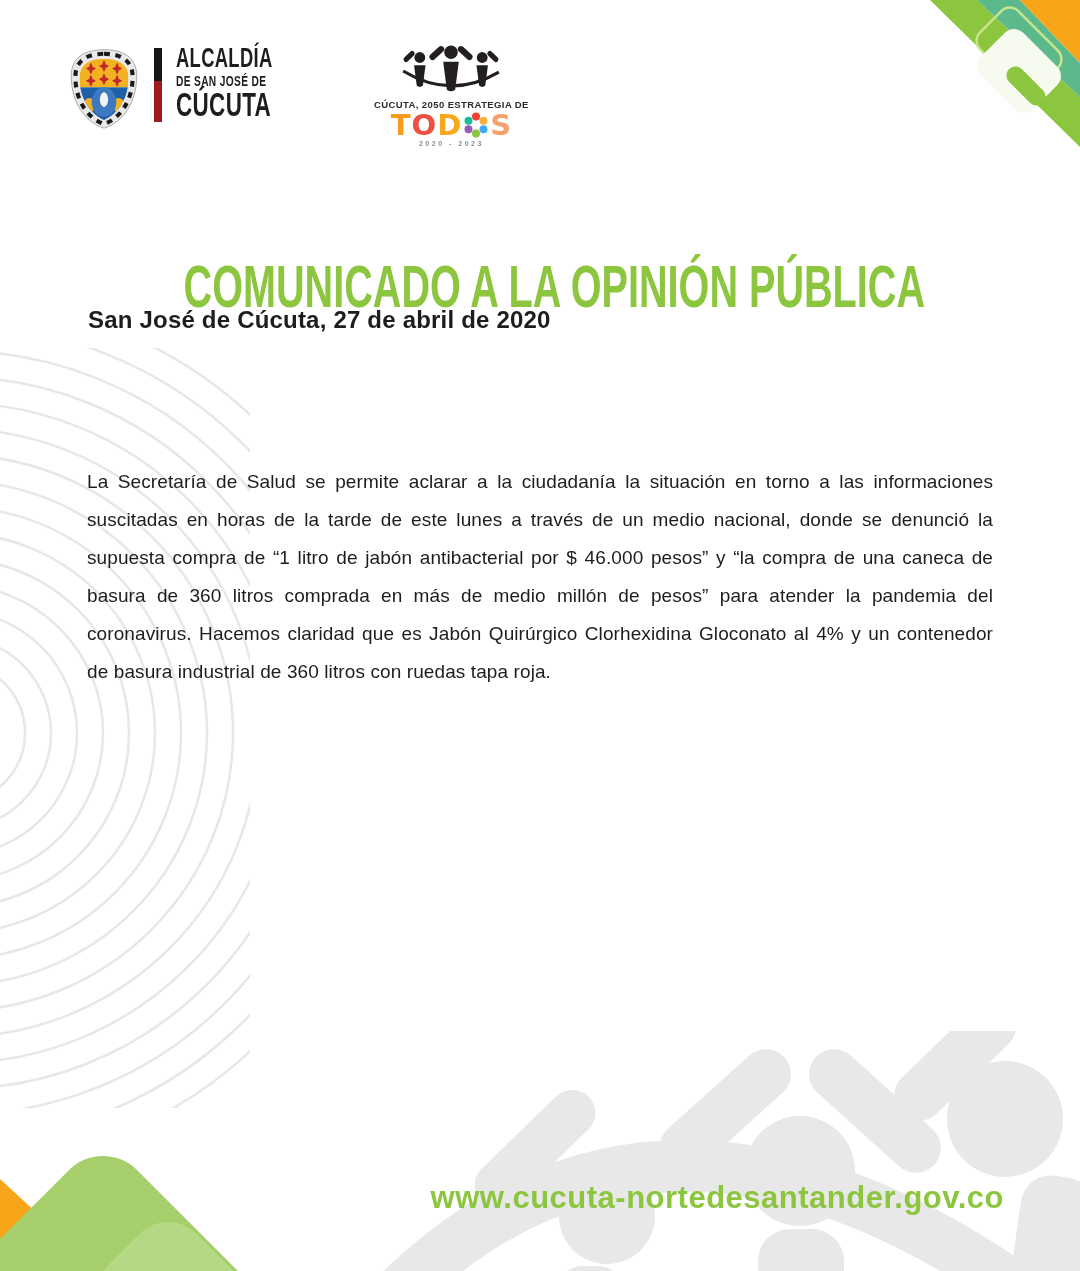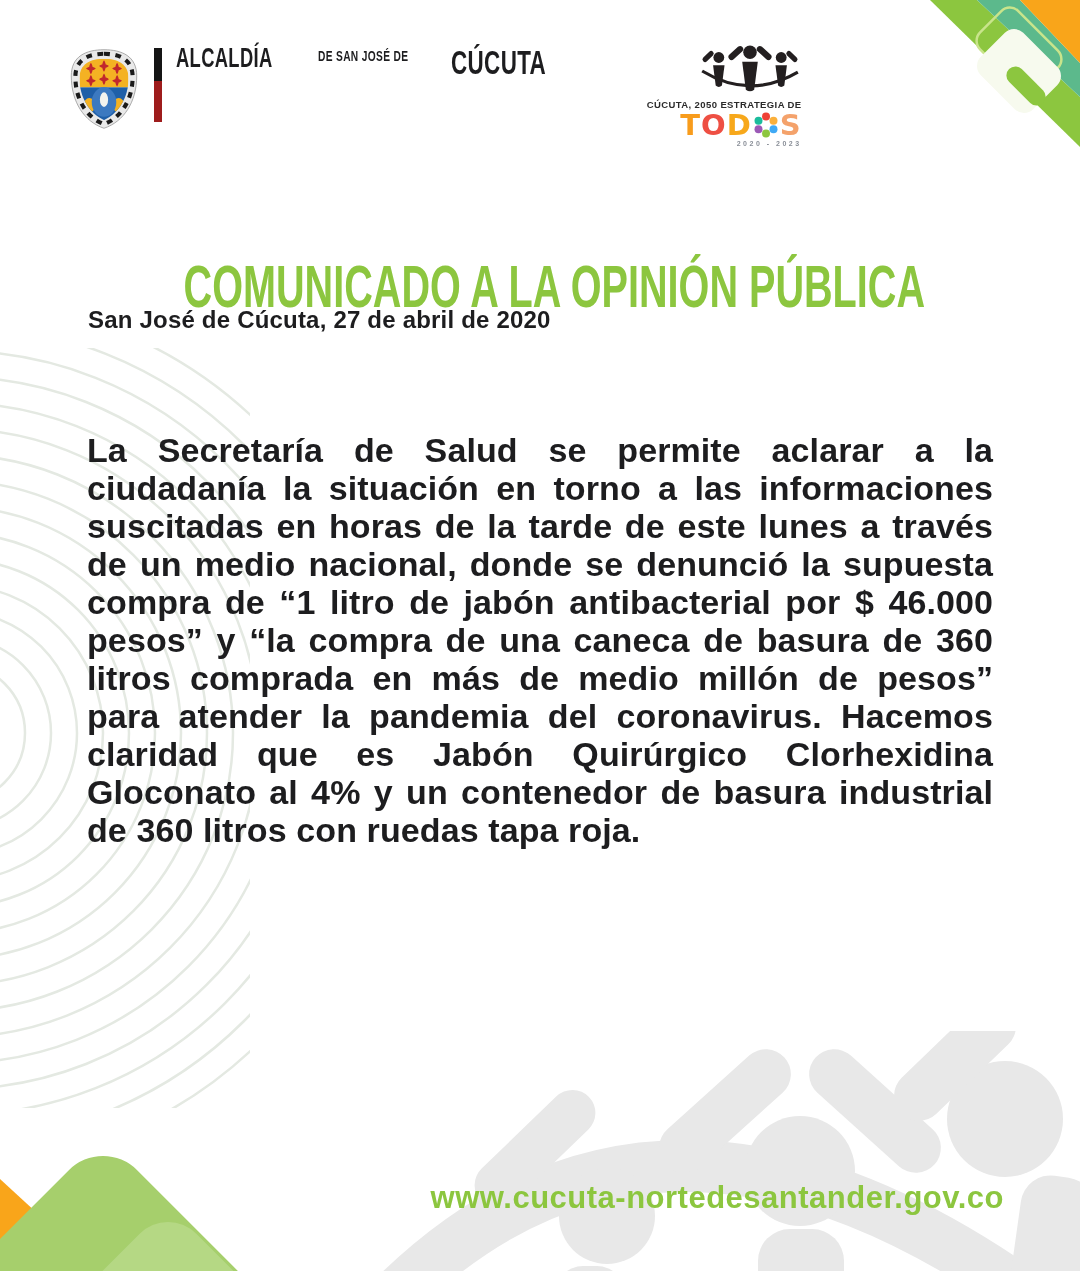--- a/index.html
+++ b/index.html
@@ -11,43 +11,43 @@
   .rings{left:0;top:348px;}
   .gray-people{right:0;bottom:0;}
   .corner-tr{right:0;top:0;}
   .corner-bl{left:0;bottom:0;}
 
   
   .header{position:absolute;top:40px;left:68px;display:flex;align-items:flex-start;gap:14px;z-index:4;}
   .crest{display:block;}
   .sep-bar{width:8px;height:74px;margin-top:8px;
            background:linear-gradient(#151515 0 44%, var(--maroon) 44% 100%);}
-  .alcaldia-text{display:flex;flex-direction:row;margin-top:6px;color:var(--ink);}
+  .alcaldia-text{display:flex;flex-direction:column;margin-top:6px;color:var(--ink);}
   .alcaldia-text span{display:inline-block;transform:scaleX(0.68);transform-origin:left center;
                       font-weight:700;white-space:nowrap;letter-spacing:.5px;}
   .al-l1{font-size:27px;line-height:25px;}
   .al-l2{font-size:15px;line-height:15px;margin-top:2px;}
   .al-l3{font-size:33px;line-height:31px;margin-top:1px;}
-  .todos{display:flex;flex-direction:column;align-items:flex-end;margin-left:42px;margin-top:4px;}
+  .todos{display:flex;flex-direction:column;align-items:center;margin-left:42px;margin-top:4px;}
   .todos-tagline{font-size:9.5px;font-weight:700;color:#2b2b2b;letter-spacing:.4px;margin-top:3px;white-space:nowrap;}
   .todos-word{display:flex;align-items:center;margin-top:1px;font-weight:700;
               font-family:"DejaVu Sans",sans-serif;font-size:29px;line-height:28px;letter-spacing:1px;}
   .todos-word .lt{display:inline-block;}
   .lt-t{color:var(--todos-t);} .lt-o{color:var(--todos-o);}
   .lt-d{color:var(--todos-d);} .lt-s{color:var(--todos-s);}
   .todos-sub{font-size:7px;letter-spacing:2.5px;color:#8a8f98;margin-top:1px;font-weight:700;}
 
   
   .title{position:absolute;top:212px;left:0;right:0;text-align:center;z-index:3;
          color:var(--green);font-size:60px;font-weight:700;white-space:nowrap;
          transform:scaleX(0.66);letter-spacing:0;}
   .dateline{position:absolute;top:306px;left:88px;z-index:3;
             font-size:24px;font-weight:700;color:var(--ink);letter-spacing:.2px;}
-  .body-text{position:absolute;top:431px;left:87px;width:906px;z-index:3;
-             font-size:34px;line-height:38px;font-weight:700;color:var(--ink);
+  .body-text{position:absolute;top:463px;left:87px;width:906px;z-index:3;
+             font-size:19px;line-height:38px;font-weight:400;color:var(--ink);
              text-align:justify;letter-spacing:.1px;}
   .body-text p{margin:0 0 24px 0;}
   .footer-url{position:absolute;top:1180px;right:76px;z-index:5;
               font-size:31px;font-weight:700;color:var(--green);letter-spacing:.5px;}
 </style>
 </head>
 <body>
 
 <div class="page">
 

